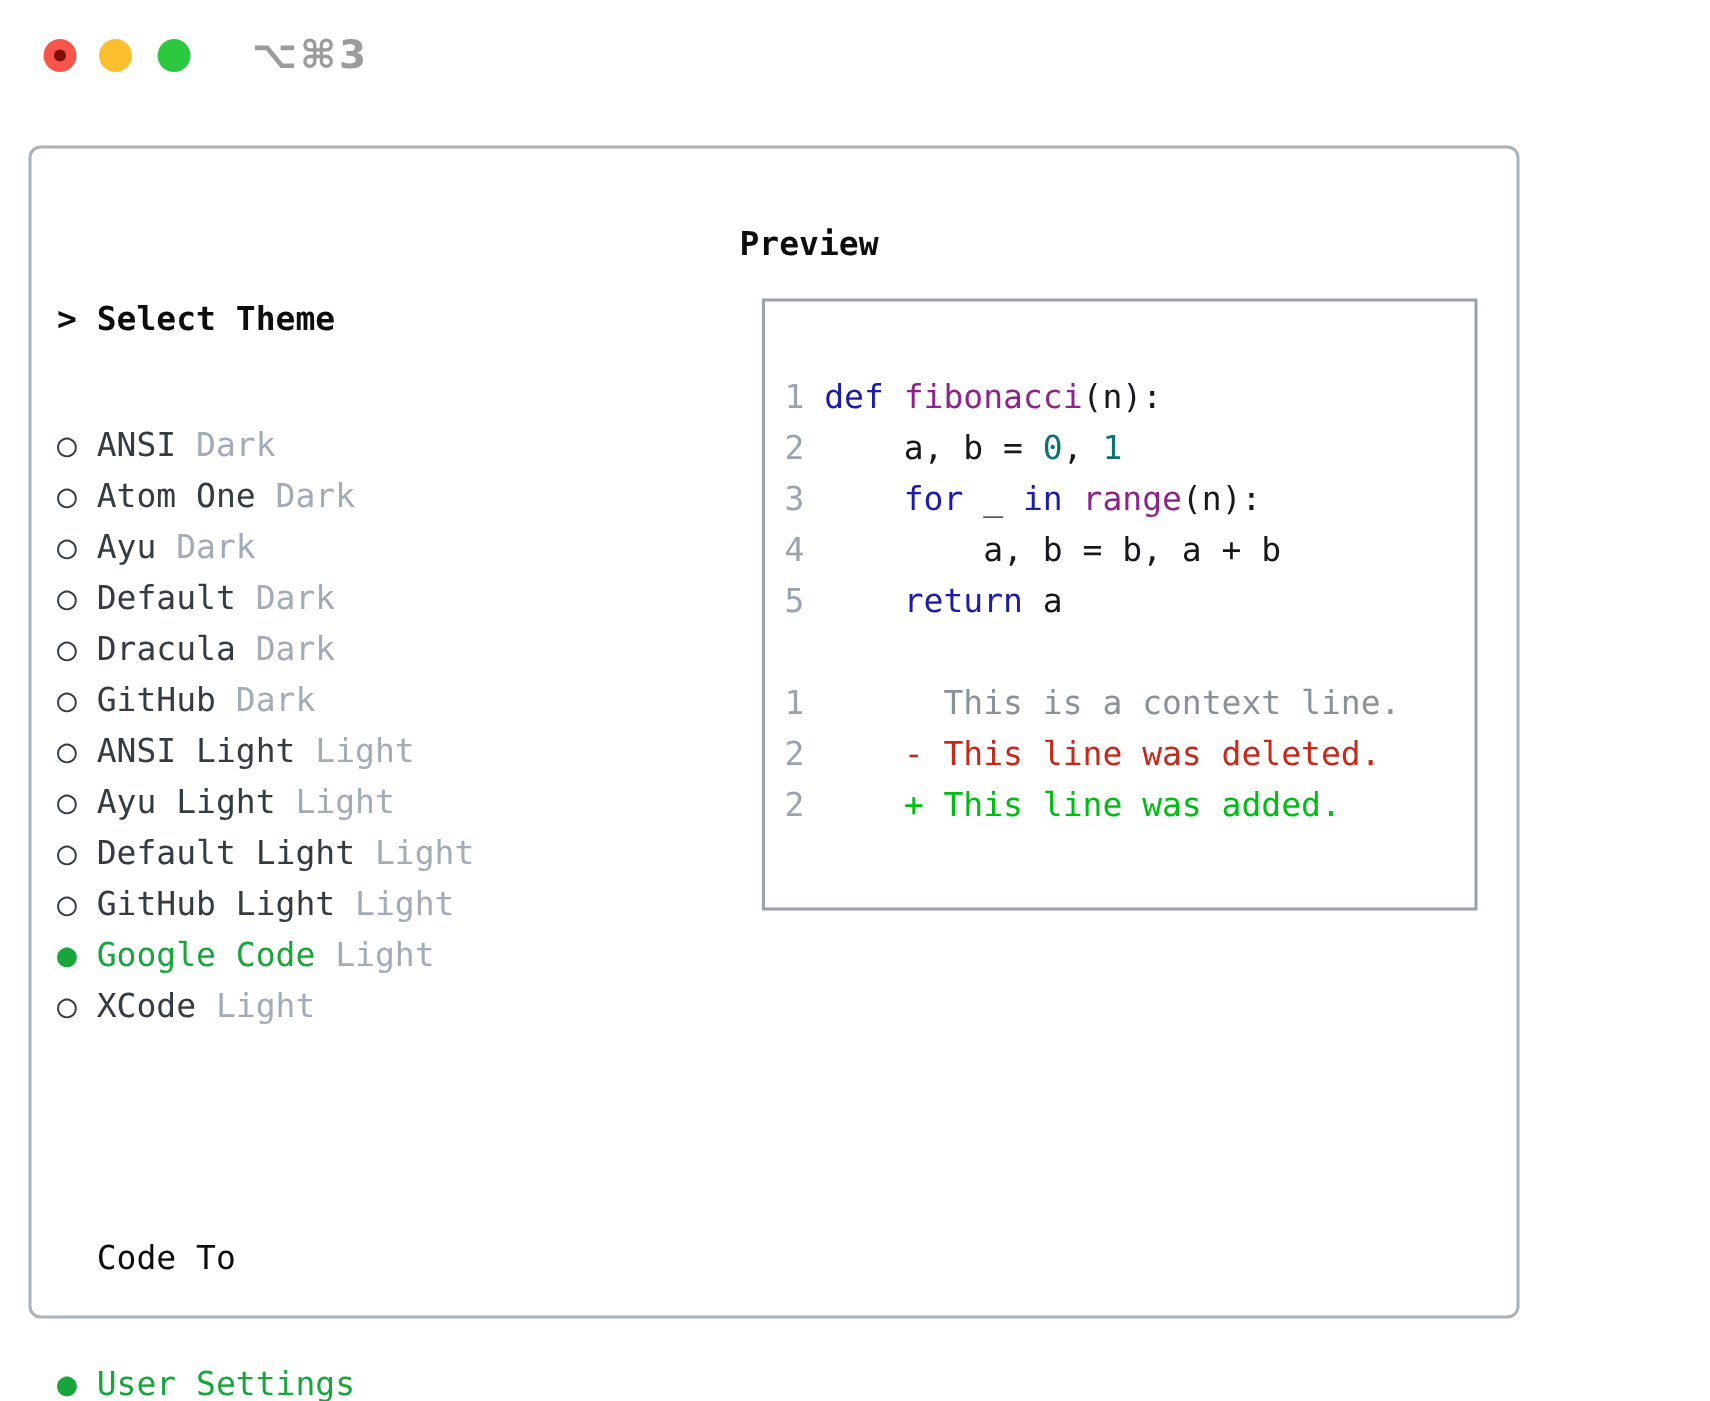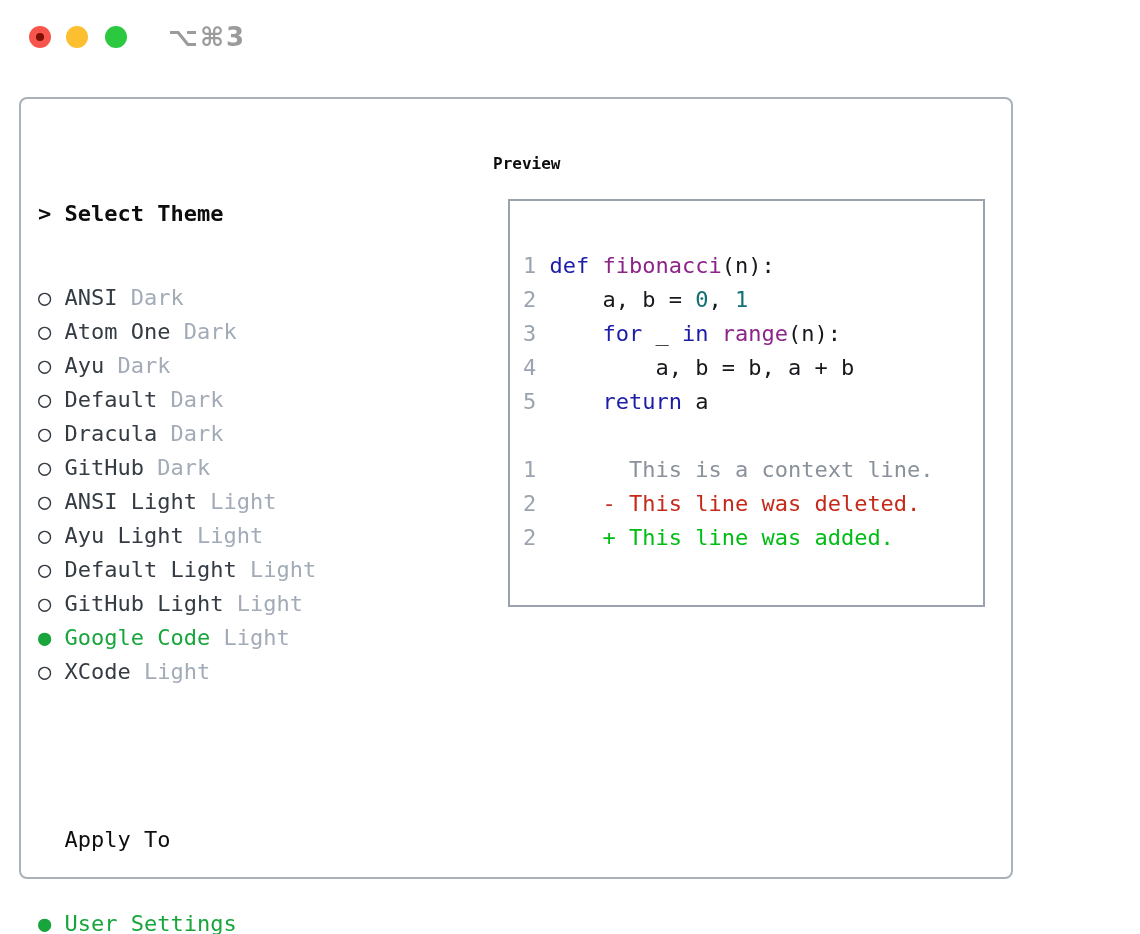--- a/index.html
+++ b/index.html
@@ -29,21 +29,21 @@
   .h{font-weight:bold;color:var(--heading);}
   .bullet{color:var(--item_text);}
   .bullet.sel{color:var(--selected_green);}
   .tname{color:var(--item_text);}
   .tname.sel{color:var(--selected_green);}
   .variant{color:var(--variant_text);}
   .apply-header{color:var(--heading);}
 
   
   .preview-title{position:absolute;left:472px;top:48px;height:34px;line-height:34px;
-       font-size:16px;font-weight:bold;color:var(--heading);}
+       font-size:22px;font-weight:bold;color:var(--heading);}
   .preview-box{position:absolute;left:487px;top:100px;width:477px;height:408px;box-sizing:border-box;
        border:2px solid var(--preview_border);background:var(--window_bg);overflow:hidden;}
   .preview-box pre{margin:0;padding:48px 0 0 13px;font-family:inherit;font-size:22px;line-height:34px;}
   .lnum{color:var(--line_number);}
   .tk-plain{color:var(--code_plain);}
   .tk-keyword{color:var(--code_keyword);}
   .tk-function{color:var(--code_function);}
   .tk-number{color:var(--code_number);}
   .tk-context{color:var(--diff_context);}
   .tk-deleted{color:var(--diff_deleted);}
@@ -62,21 +62,21 @@
     <span class="tl green"></span>
     <span class="wtitle">⌥⌘3</span>
   </div>
 
   <div class="main-box">
 
     <div class="left-col">
       <div class="row"><span class="prompt">&gt;</span><span> </span><span class="h">Select Theme</span></div>
       <div id="theme-list"><div class="row theme-row"><span class="bullet">○</span><span class="tname"> ANSI </span><span class="variant">Dark</span></div><div class="row theme-row"><span class="bullet">○</span><span class="tname"> Atom One </span><span class="variant">Dark</span></div><div class="row theme-row"><span class="bullet">○</span><span class="tname"> Ayu </span><span class="variant">Dark</span></div><div class="row theme-row"><span class="bullet">○</span><span class="tname"> Default </span><span class="variant">Dark</span></div><div class="row theme-row"><span class="bullet">○</span><span class="tname"> Dracula </span><span class="variant">Dark</span></div><div class="row theme-row"><span class="bullet">○</span><span class="tname"> GitHub </span><span class="variant">Dark</span></div><div class="row theme-row"><span class="bullet">○</span><span class="tname"> ANSI Light </span><span class="variant">Light</span></div><div class="row theme-row"><span class="bullet">○</span><span class="tname"> Ayu Light </span><span class="variant">Light</span></div><div class="row theme-row"><span class="bullet">○</span><span class="tname"> Default Light </span><span class="variant">Light</span></div><div class="row theme-row"><span class="bullet">○</span><span class="tname"> GitHub Light </span><span class="variant">Light</span></div><div class="row theme-row"><span class="bullet sel">●</span><span class="tname sel"> Google Code </span><span class="variant">Light</span></div><div class="row theme-row"><span class="bullet">○</span><span class="tname"> XCode </span><span class="variant">Light</span></div></div>
       <div class="spacer"></div>
-      <div class="row apply-header"><span>  </span><span>Apply To</span></div>
+      <div class="row apply-header"><span>  </span><span>Code To</span></div>
       <div id="apply-list"><div class="row apply-row"><span class="bullet sel">●</span><span class="tname sel"> User Settings</span></div></div>
       
       
     </div>
 
     <div class="preview-title">Preview</div>
 
     <div class="preview-box">
       <pre id="code"><span class="lnum">1</span><span class="tk-plain"> </span><span class="tk-keyword">def</span><span class="tk-plain"> </span><span class="tk-function">fibonacci</span><span class="tk-plain">(n):</span>
 <span class="lnum">2</span><span class="tk-plain">     a, b = </span><span class="tk-number">0</span><span class="tk-plain">, </span><span class="tk-number">1</span>

